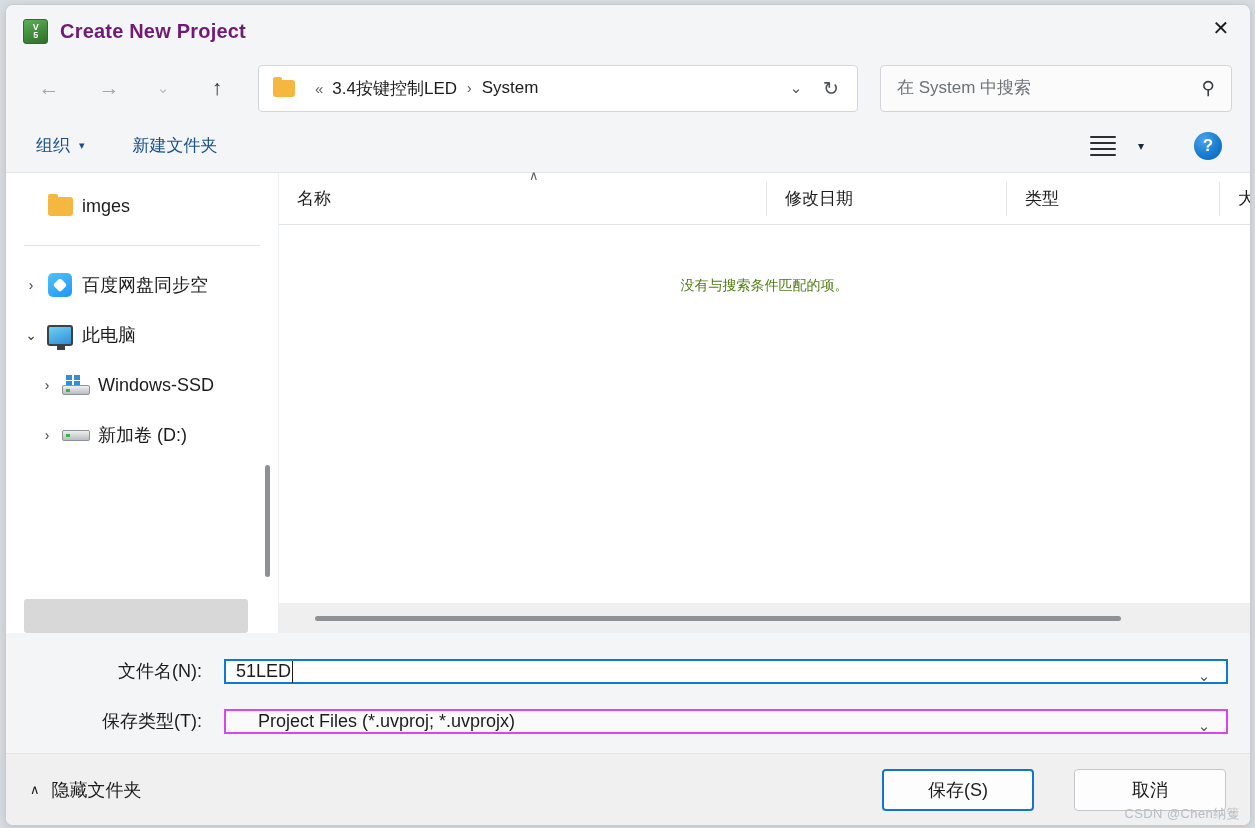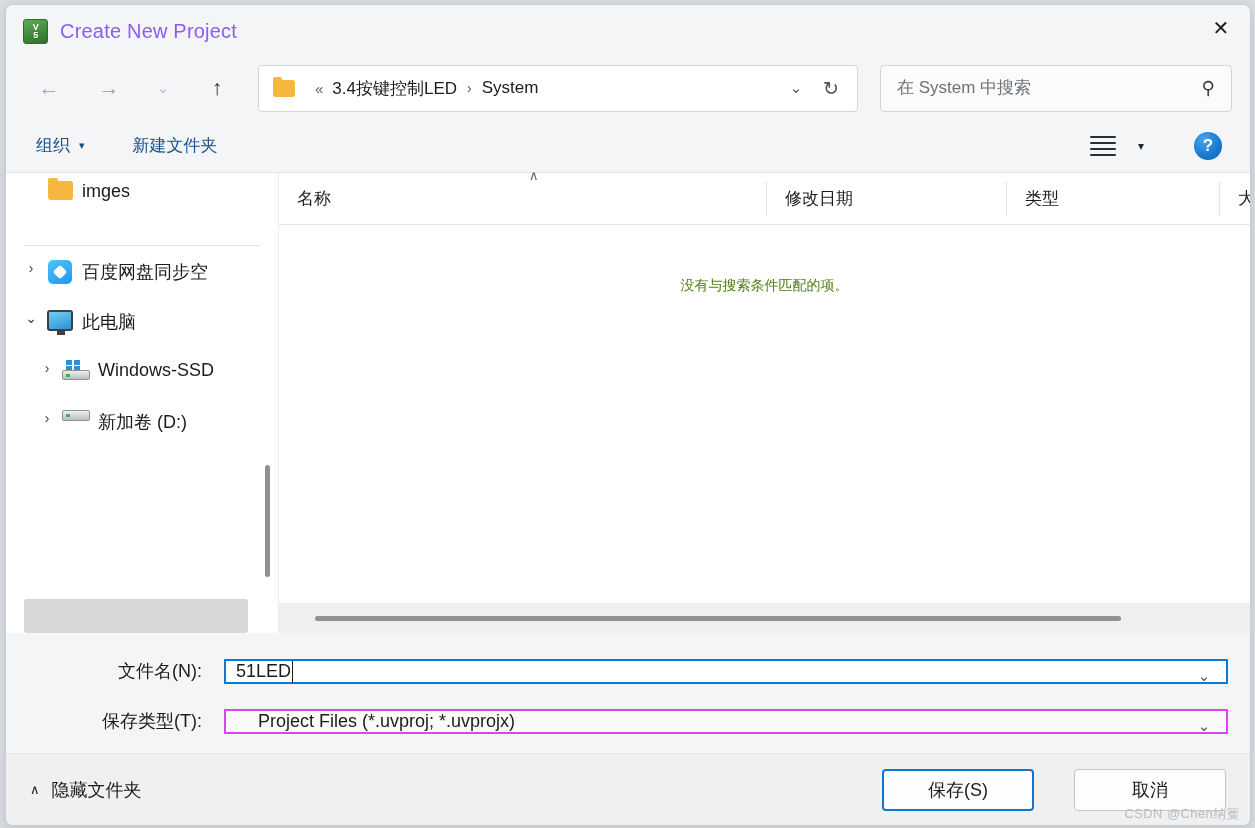--- a/index.html
+++ b/index.html
@@ -45,22 +45,22 @@
     display: flex; align-items: center; justify-content: center;
     color: #ffffff;
     font-size: 9px; font-weight: bold; line-height: 8px;
     letter-spacing: -.5px;
     text-align: center;
     font-family: "Liberation Sans", sans-serif;
   }
   .title-text {
     margin-left: 12px;
     font-size: 20px;
-    color: #8b5cf6;
-    font-weight: 400;
+    color: #701a75;
+    font-weight: 700;
     letter-spacing: .2px;
   }
   .close-btn {
     position: absolute;
     right: 0; top: 0;
     width: 58px; height: 45px;
     display: flex; align-items: center; justify-content: center;
     font-size: 20px; color: #1b1b1b;
     cursor: default;
   }
@@ -217,21 +217,21 @@
     flex: 0 0 273px;
     background: #ffffff;
     position: relative;
     overflow: hidden;
     border-right: 1px solid #eceff1;
   }
   .tree { padding-top: 8px; }
   .tree-item {
     height: 50px;
     display: flex;
-    align-items: flex-start;
+    align-items: center;
     padding-left: 12px;
     white-space: nowrap;
     cursor: default;
   }
   .tree-item .twisty {
     width: 26px;
     text-align: center;
     font-size: 14px;
     color: #3c4145;
     flex: 0 0 26px;

